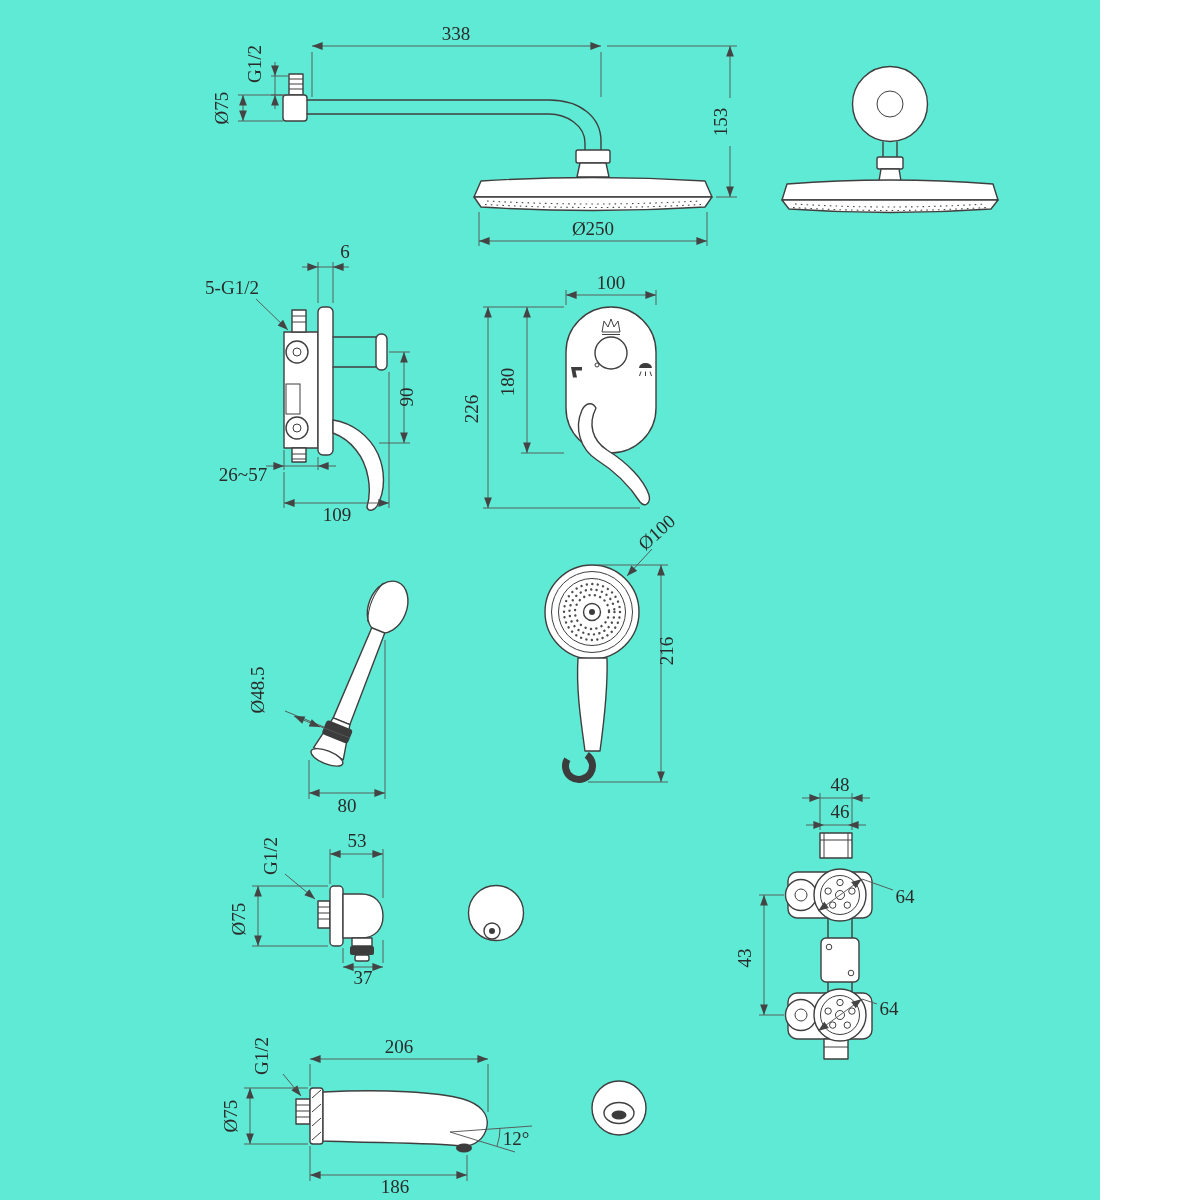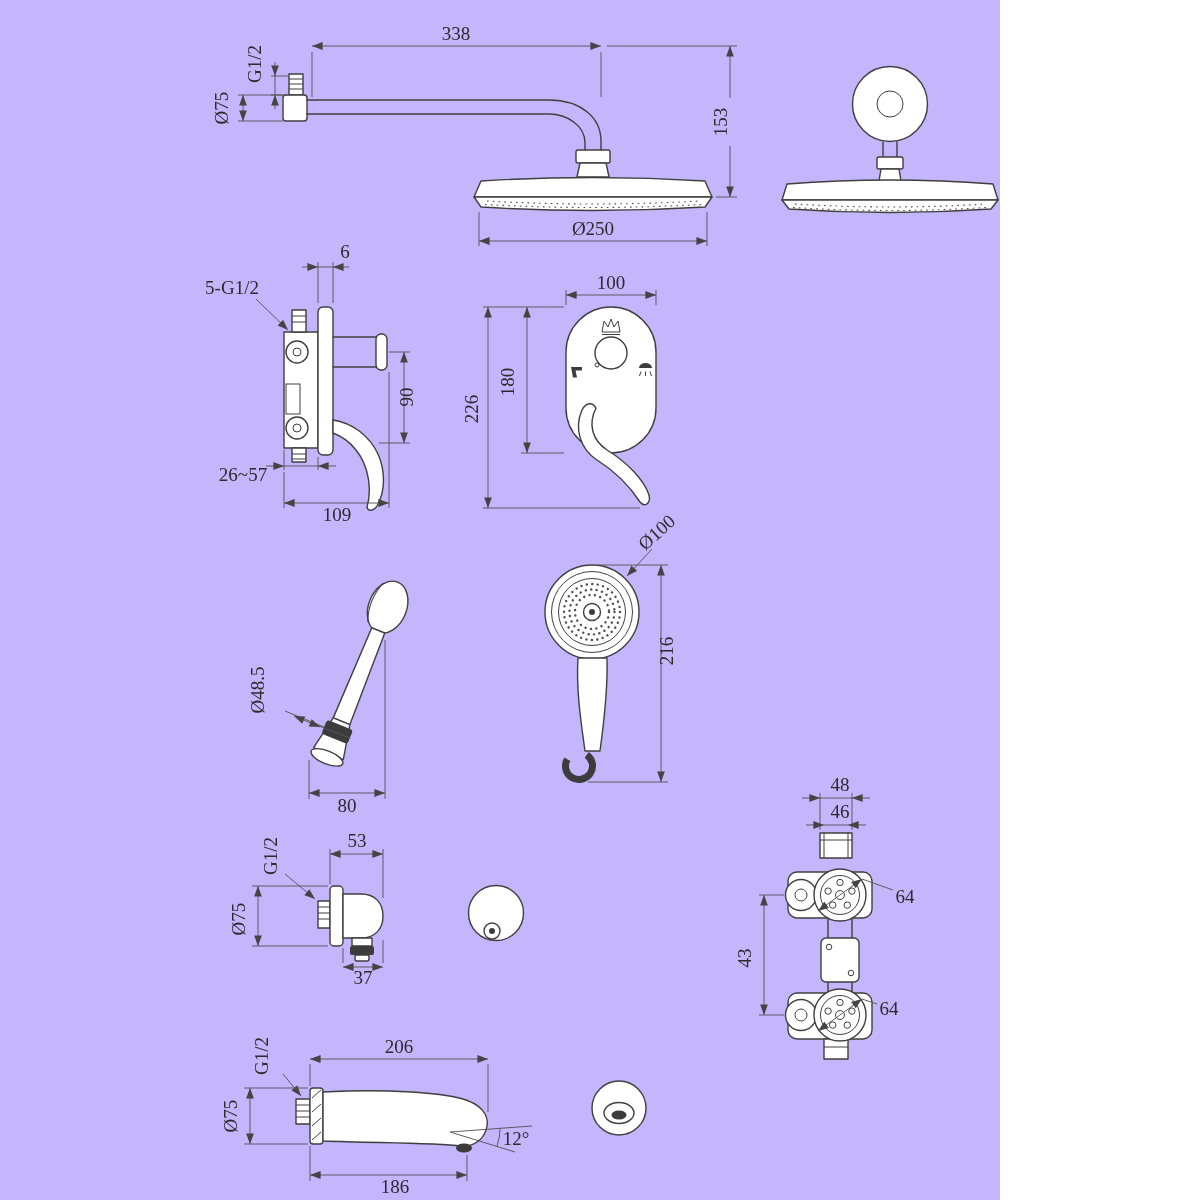--- a/index.html
+++ b/index.html
@@ -1,16 +1,16 @@
 <!DOCTYPE html>
 <html><head>
 <meta charset="utf-8">
 <style>
   html,body{margin:0;padding:0;background:#ffffff}
-  .sheet{position:relative;width:1000px;height:1200px;background:#c4b5fd;overflow:hidden}
+  .sheet{position:relative;width:1100px;height:1200px;background:#5eead4;overflow:hidden}
   svg{display:block}
   text{font-family:"Liberation Serif","DejaVu Serif",serif;font-size:19px;fill:#2b2b2b}
   .o{fill:none;stroke:#3f3f3f;stroke-width:1.4;stroke-linecap:round;stroke-linejoin:round}
   .ow{fill:#ffffff;stroke:#3f3f3f;stroke-width:1.4;stroke-linejoin:round}
   .thin{fill:none;stroke:#3f3f3f;stroke-width:1}
   .d{fill:none;stroke:#565656;stroke-width:0.95}
   .dk{fill:#3c3c3c;stroke:none}
   .dots{fill:none;stroke:#4a4a4a;stroke-width:1.1;stroke-dasharray:1.6 4.2}
   .dotring{fill:none;stroke:#4f4f4f;stroke-width:2.4;stroke-linecap:round;stroke-dasharray:0.1 5.4}
 </style>

